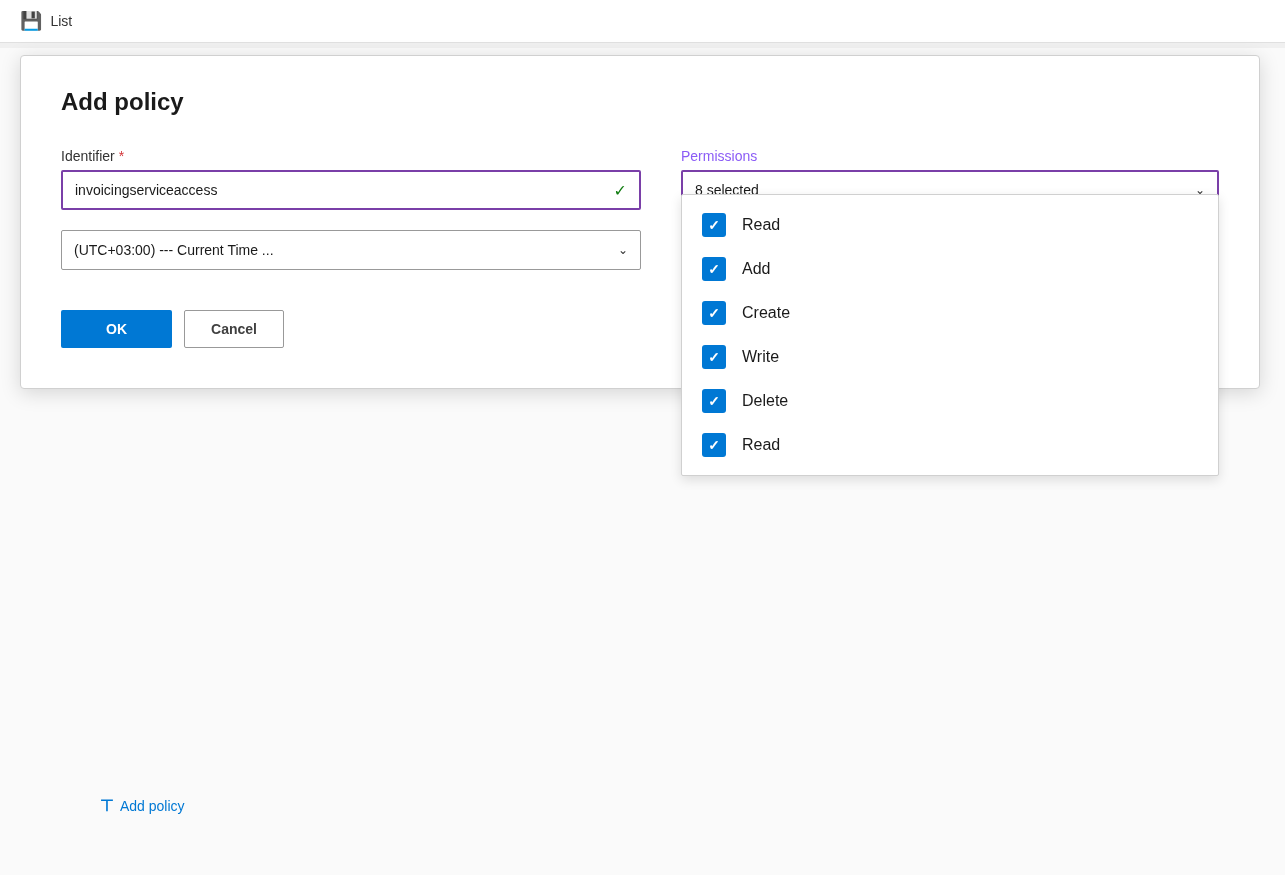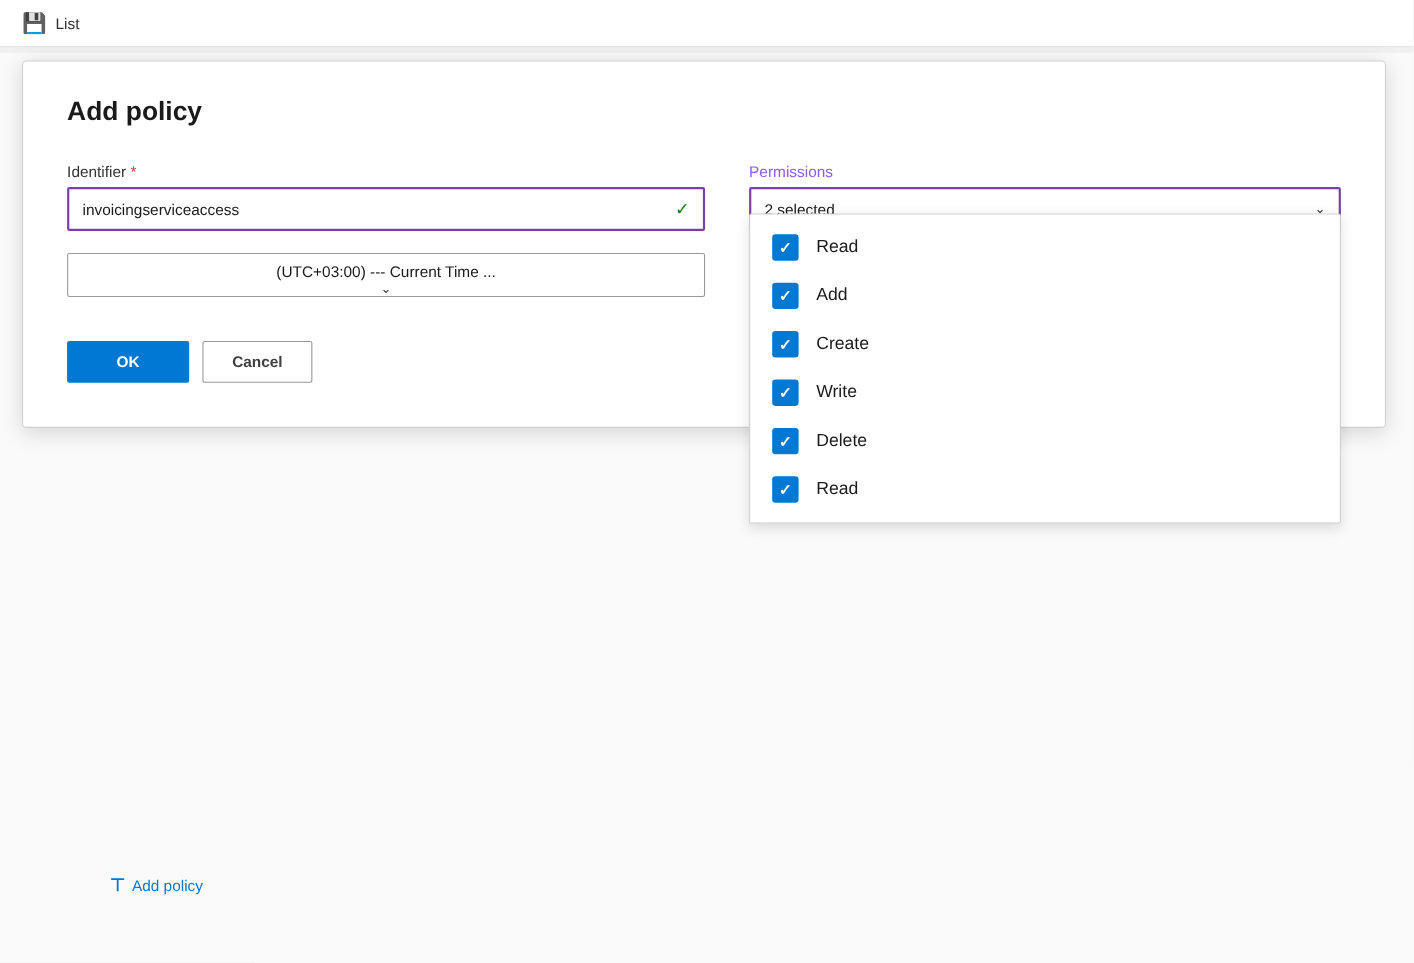--- a/index.html
+++ b/index.html
@@ -172,21 +172,20 @@
       border-radius: 2px;
       padding: 8px 12px;
       font-size: 14px;
       color: #1a1a1a;
       height: 40px;
       display: flex;
       align-items: center;
       justify-content: space-between;
       width: 100%;
       cursor: pointer;
-      flex-direction: column;
     }
 
     .chevron-icon {
       font-size: 12px;
       color: #333;
     }
 
     .button-row {
       display: flex;
       gap: 12px;
@@ -325,21 +324,21 @@
       <div class="button-row">
         <button class="btn-ok">OK</button>
         <button class="btn-cancel">Cancel</button>
       </div>
     </div>
 
     <div class="form-right">
       <div class="permissions-label">Permissions</div>
 
       <div class="permissions-select">
-        <span>2 selected</span>
+        <span>8 selected</span>
         <span class="chevron-icon">⌄</span>
       </div>
 
       <div class="permissions-dropdown-list">
 
       <div class="permission-item">
             <div class="checkbox-checked">
               <span class="checkbox-checkmark">✓</span>
             </div>
             <span class="permission-label">Read</span>

